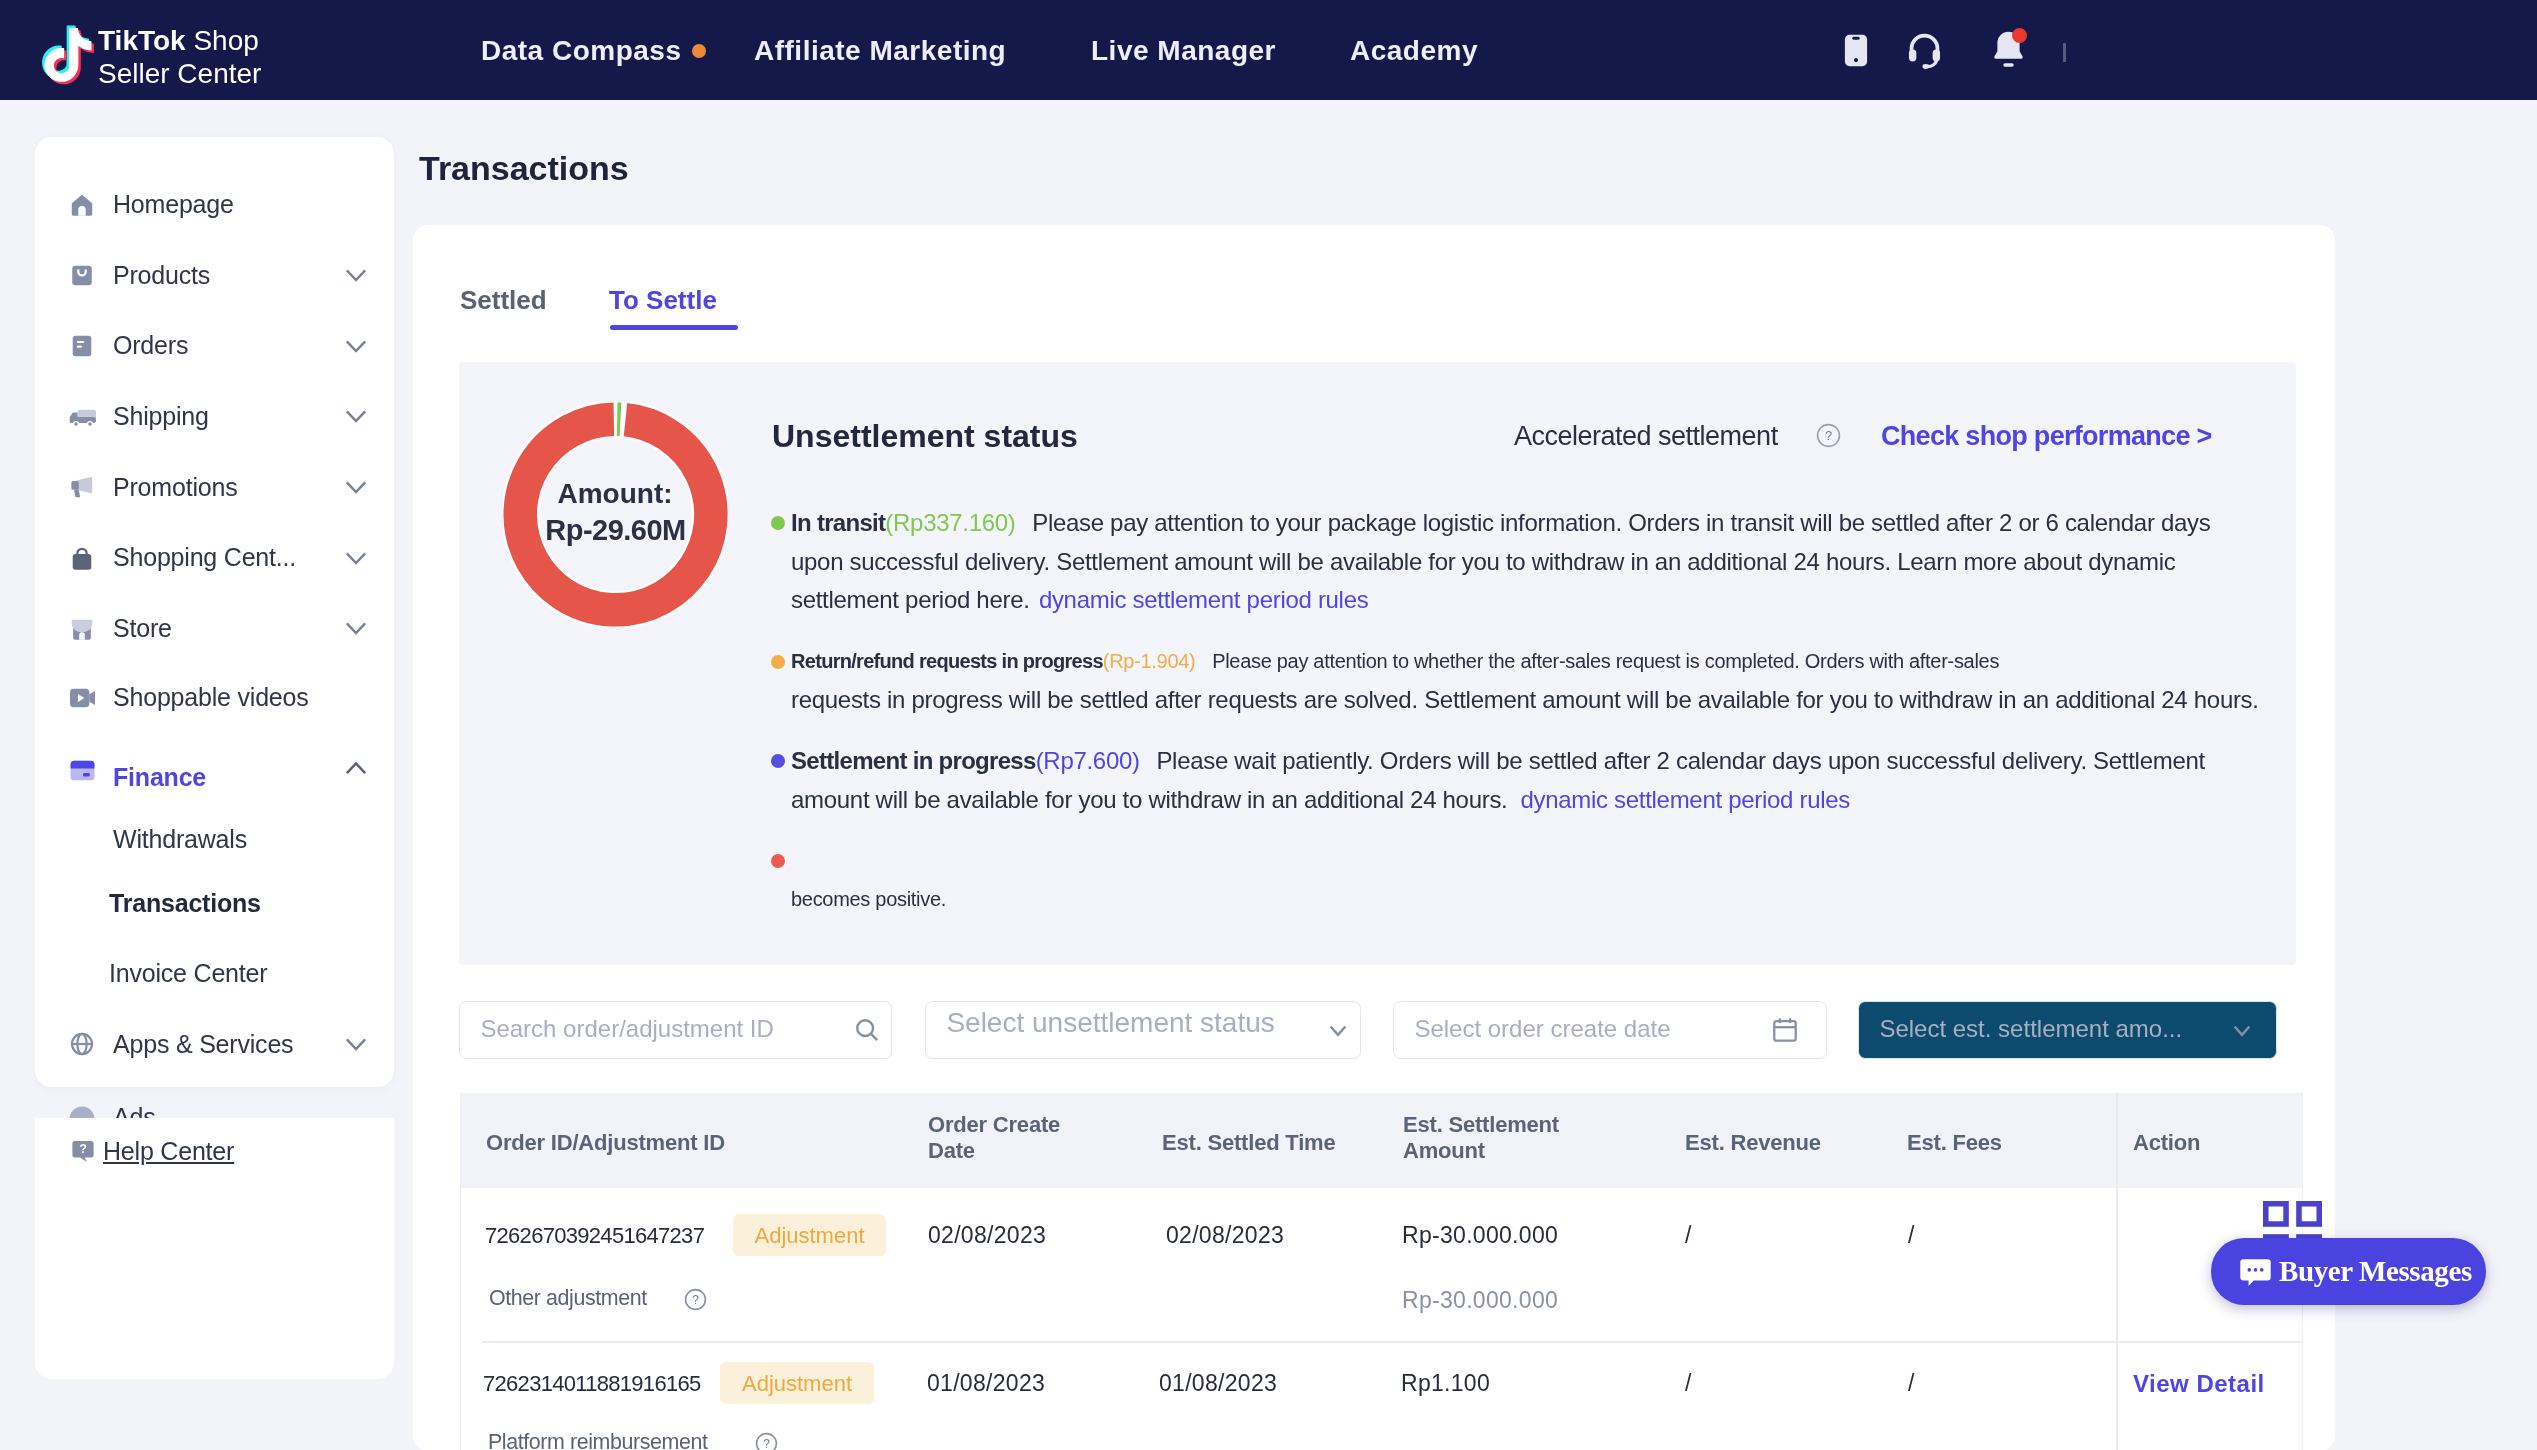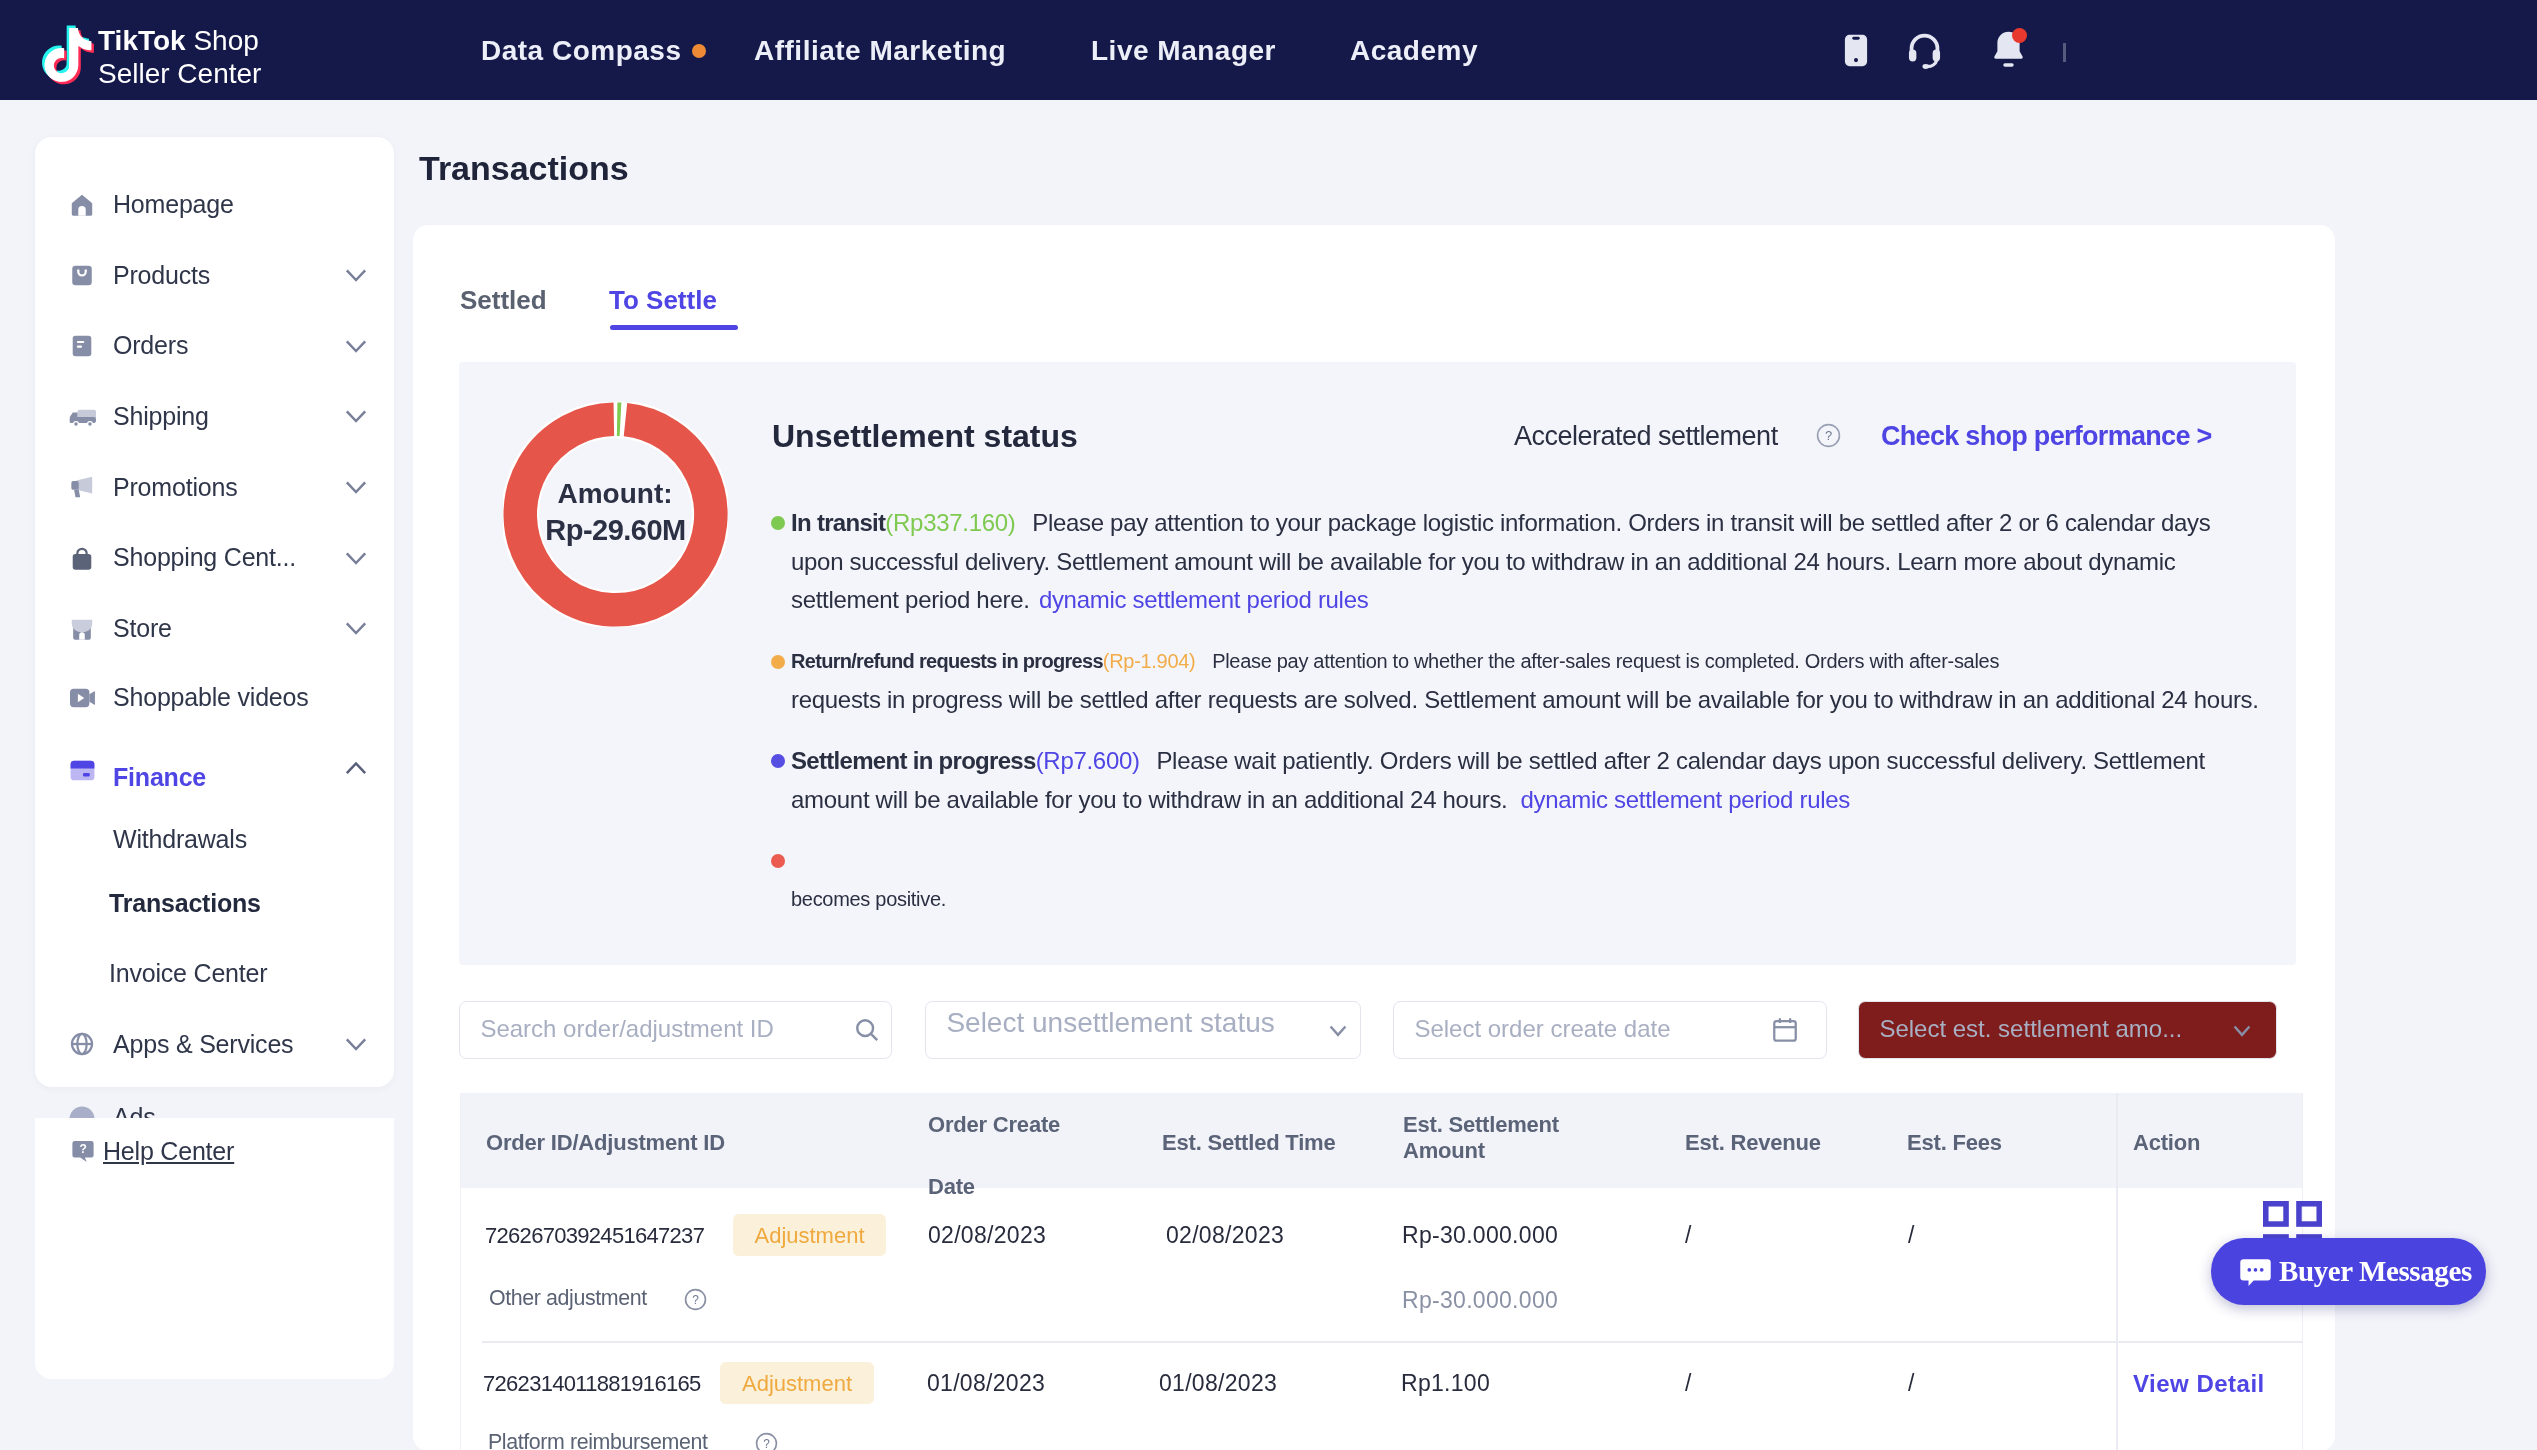--- a/index.html
+++ b/index.html
@@ -220,34 +220,34 @@
       </svg>
   </div>
   <div class="abs" style="left:980px;top:776px;width:434px;height:58px;border:1.9px solid #E2E4EE;border-radius:7.4px;background:#fff;">
     <div class="txt" style="left:20.4px;top:8.4px;height:37px;line-height:37px;font-size:24px;color:#A9AFC2;">Select order create date</div>
     <svg class="abs" style="left:377px;top:14px;" width="28" height="28" viewBox="0 0 30 30">
         <rect x="3.5" y="5.5" width="23" height="21" rx="2.5" fill="none" stroke="#878FA6" stroke-width="2.4"></rect>
         <path d="M3.5 12 h23" stroke="#878FA6" stroke-width="2.4"></path>
         <path d="M9.5 2.5 v5 M20.5 2.5 v5" stroke="#878FA6" stroke-width="2.4"></path>
       </svg>
   </div>
-  <div class="abs" style="left:1445px;top:776px;width:419px;height:58px;border:1.9px solid #E2E4EE;border-radius:7.4px;background:#7f1d1d;">
+  <div class="abs" style="left:1445px;top:776px;width:419px;height:58px;border:1.9px solid #E2E4EE;border-radius:7.4px;background:#0c4a6e;">
     <div class="txt" style="left:20.4px;top:8.4px;height:37px;line-height:37px;font-size:24px;color:#A9AFC2;">Select est. settlement amo...</div>
     <svg class="abs" style="left:370px;top:18.6px;" width="26" height="20.4" viewBox="0 0 28 22">
         <path d="M6 6 L14 15 L22 6" fill="none" stroke="#878FA6" stroke-width="2.6"></path>
       </svg>
   </div>
 
   <div class="abs" style="left:47px;top:868px;width:1843px;height:95px;background:#F2F3F8;"></div>
   <div class="abs" style="left:1703px;top:868px;width:1.9px;height:358px;background:#E9EAF2;"></div>
   <div class="abs" style="left:47px;top:868px;width:0.9px;height:358px;background:#EFF0F5;"></div>
   <div class="abs" style="left:1889px;top:868px;width:0.9px;height:358px;background:#EFF0F5;"></div>
   <div class="txt b" style="left:73px;top:899px;height:37px;line-height:37px;font-size:22px;letter-spacing:-0.2px;color:#5A6378;">Order ID/Adjustment ID</div>
   <div class="txt b" style="left:515px;top:887px;height:26px;line-height:26px;font-size:22px;letter-spacing:-0.2px;color:#5A6378;">Order Create</div>
-  <div class="txt b" style="left:515px;top:913px;height:26px;line-height:26px;font-size:22px;letter-spacing:-0.2px;color:#5A6378;margin-top:36px;">Date</div>
+  <div class="txt b" style="left:515px;top:913px;height:26px;line-height:26px;font-size:22px;letter-spacing:-0.2px;color:#5A6378;">Date</div>
   <div class="txt b" style="left:749px;top:899px;height:37px;line-height:37px;font-size:22px;letter-spacing:-0.2px;color:#5A6378;">Est. Settled Time</div>
   <div class="txt b" style="left:990px;top:887px;height:26px;line-height:26px;font-size:22px;letter-spacing:-0.2px;color:#5A6378;">Est. Settlement</div>
   <div class="txt b" style="left:990px;top:913px;height:26px;line-height:26px;font-size:22px;letter-spacing:-0.2px;color:#5A6378;">Amount</div>
   <div class="txt b" style="left:1272px;top:899px;height:37px;line-height:37px;font-size:22px;letter-spacing:-0.2px;color:#5A6378;">Est. Revenue</div>
   <div class="txt b" style="left:1494px;top:899px;height:37px;line-height:37px;font-size:22px;letter-spacing:-0.2px;color:#5A6378;">Est. Fees</div>
   <div class="txt b" style="left:1720px;top:899px;height:37px;line-height:37px;font-size:22px;letter-spacing:-0.2px;color:#5A6378;">Action</div>
 
   <div class="txt" style="left:72px;top:992px;height:37px;line-height:37px;font-size:22px;letter-spacing:-0.7px;color:#272B3C;">7262670392451647237</div>
   <div class="abs" style="left:320px;top:989px;width:153px;height:42px;border-radius:5.6px;background:#FBF0DA;">
     <div class="txt" style="left:0;top:2.8px;width:153px;text-align:center;height:37px;line-height:37px;font-size:22px;color:#EFA93F;">Adjustment</div>

